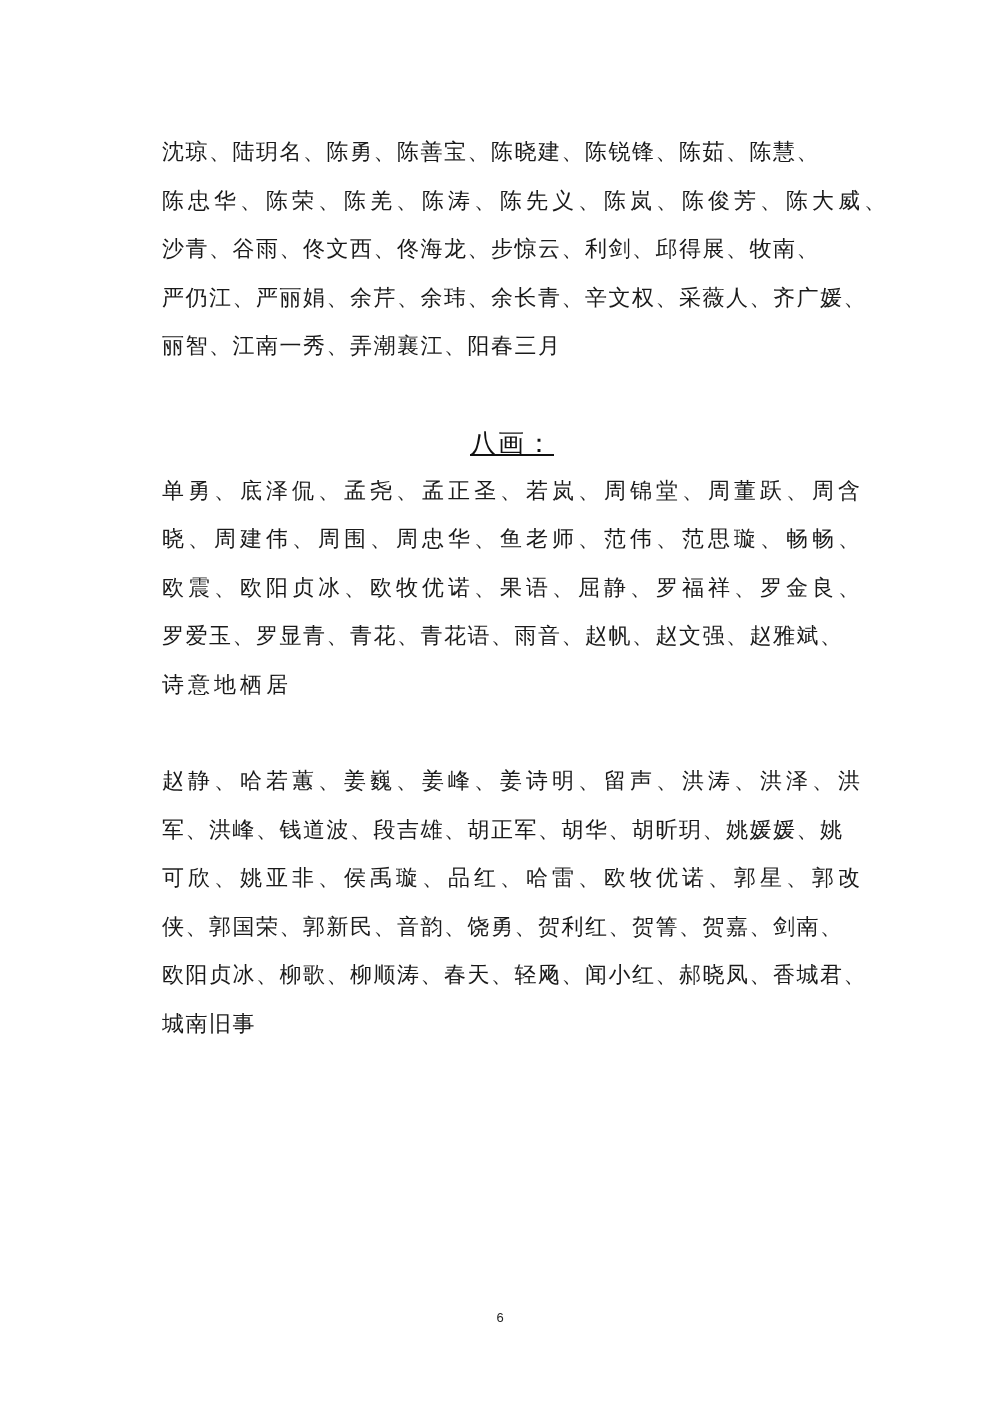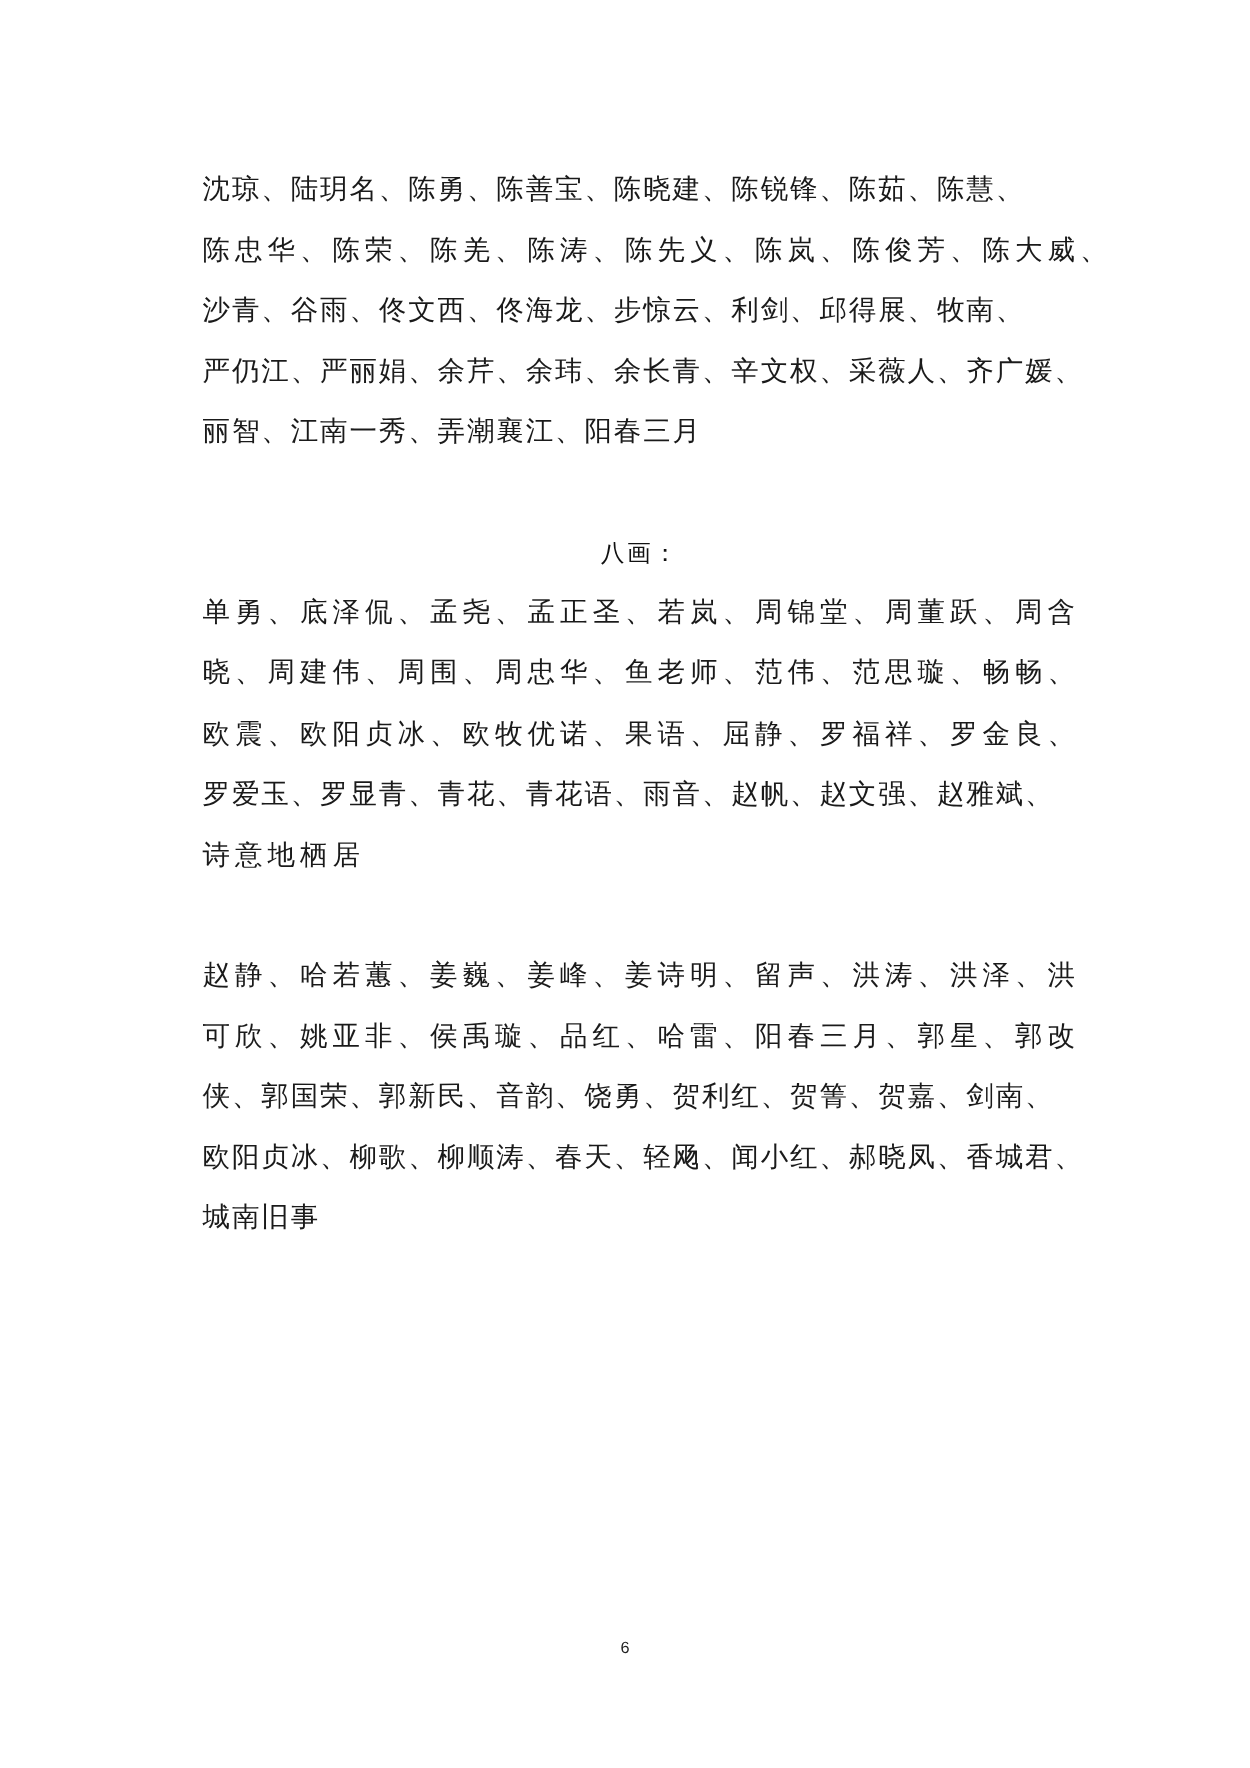--- a/index.html
+++ b/index.html
@@ -26,25 +26,26 @@
       font-size: 22px;
       line-height: 48.5px;
       height: 48.5px;
       white-space: nowrap;
       letter-spacing: 1.5px;
     }
     .line.spaced { letter-spacing: 4px; }
     .heading {
       text-align: center;
       font-family: "DejaVu Sans", "Liberation Sans", sans-serif;
-      font-size: 19px;
+      font-size: 26px;
       height: 48px;
       line-height: 48px;
       letter-spacing: 2px;
       color: #111;
+      text-decoration: underline;
     }
     .gap { height: 48px; }
     .page-number {
       position: absolute;
       left: 0;
       width: 1000px;
       top: 1310px;
       text-align: center;
       font-family: "Liberation Sans", "DejaVu Sans", sans-serif;
       font-size: 13px;
@@ -72,21 +73,22 @@
     <div class="line spaced">晓、周建伟、周围、周忠华、鱼老师、范伟、范思璇、畅畅、</div>
     <div class="line spaced">欧震、欧阳贞冰、欧牧优诺、果语、屈静、罗福祥、罗金良、</div>
     <div class="line">罗爱玉、罗显青、青花、青花语、雨音、赵帆、赵文强、赵雅斌、</div>
     <div class="line spaced">诗意地栖居</div>
   </div>
 
   <div class="gap"></div>
 
   <div>
     <div class="line spaced">赵静、哈若蕙、姜巍、姜峰、姜诗明、留声、洪涛、洪泽、洪</div>
-    <div class="line spaced">可欣、姚亚非、侯禹璇、品红、哈雷、阳春三月、郭星、郭改</div>
+    <div class="line">军、洪峰、钱道波、段吉雄、胡正军、胡华、胡昕玥、姚媛媛、姚</div>
+    <div class="line spaced">可欣、姚亚非、侯禹璇、品红、哈雷、欧牧优诺、郭星、郭改</div>
     <div class="line">侠、郭国荣、郭新民、音韵、饶勇、贺利红、贺箐、贺嘉、剑南、</div>
     <div class="line">欧阳贞冰、柳歌、柳顺涛、春天、轻飏、闻小红、郝晓凤、香城君、</div>
     <div class="line">城南旧事</div>
   </div>
 
 </div>
 
 <div class="page-number">6</div>
 
 </body></html>

